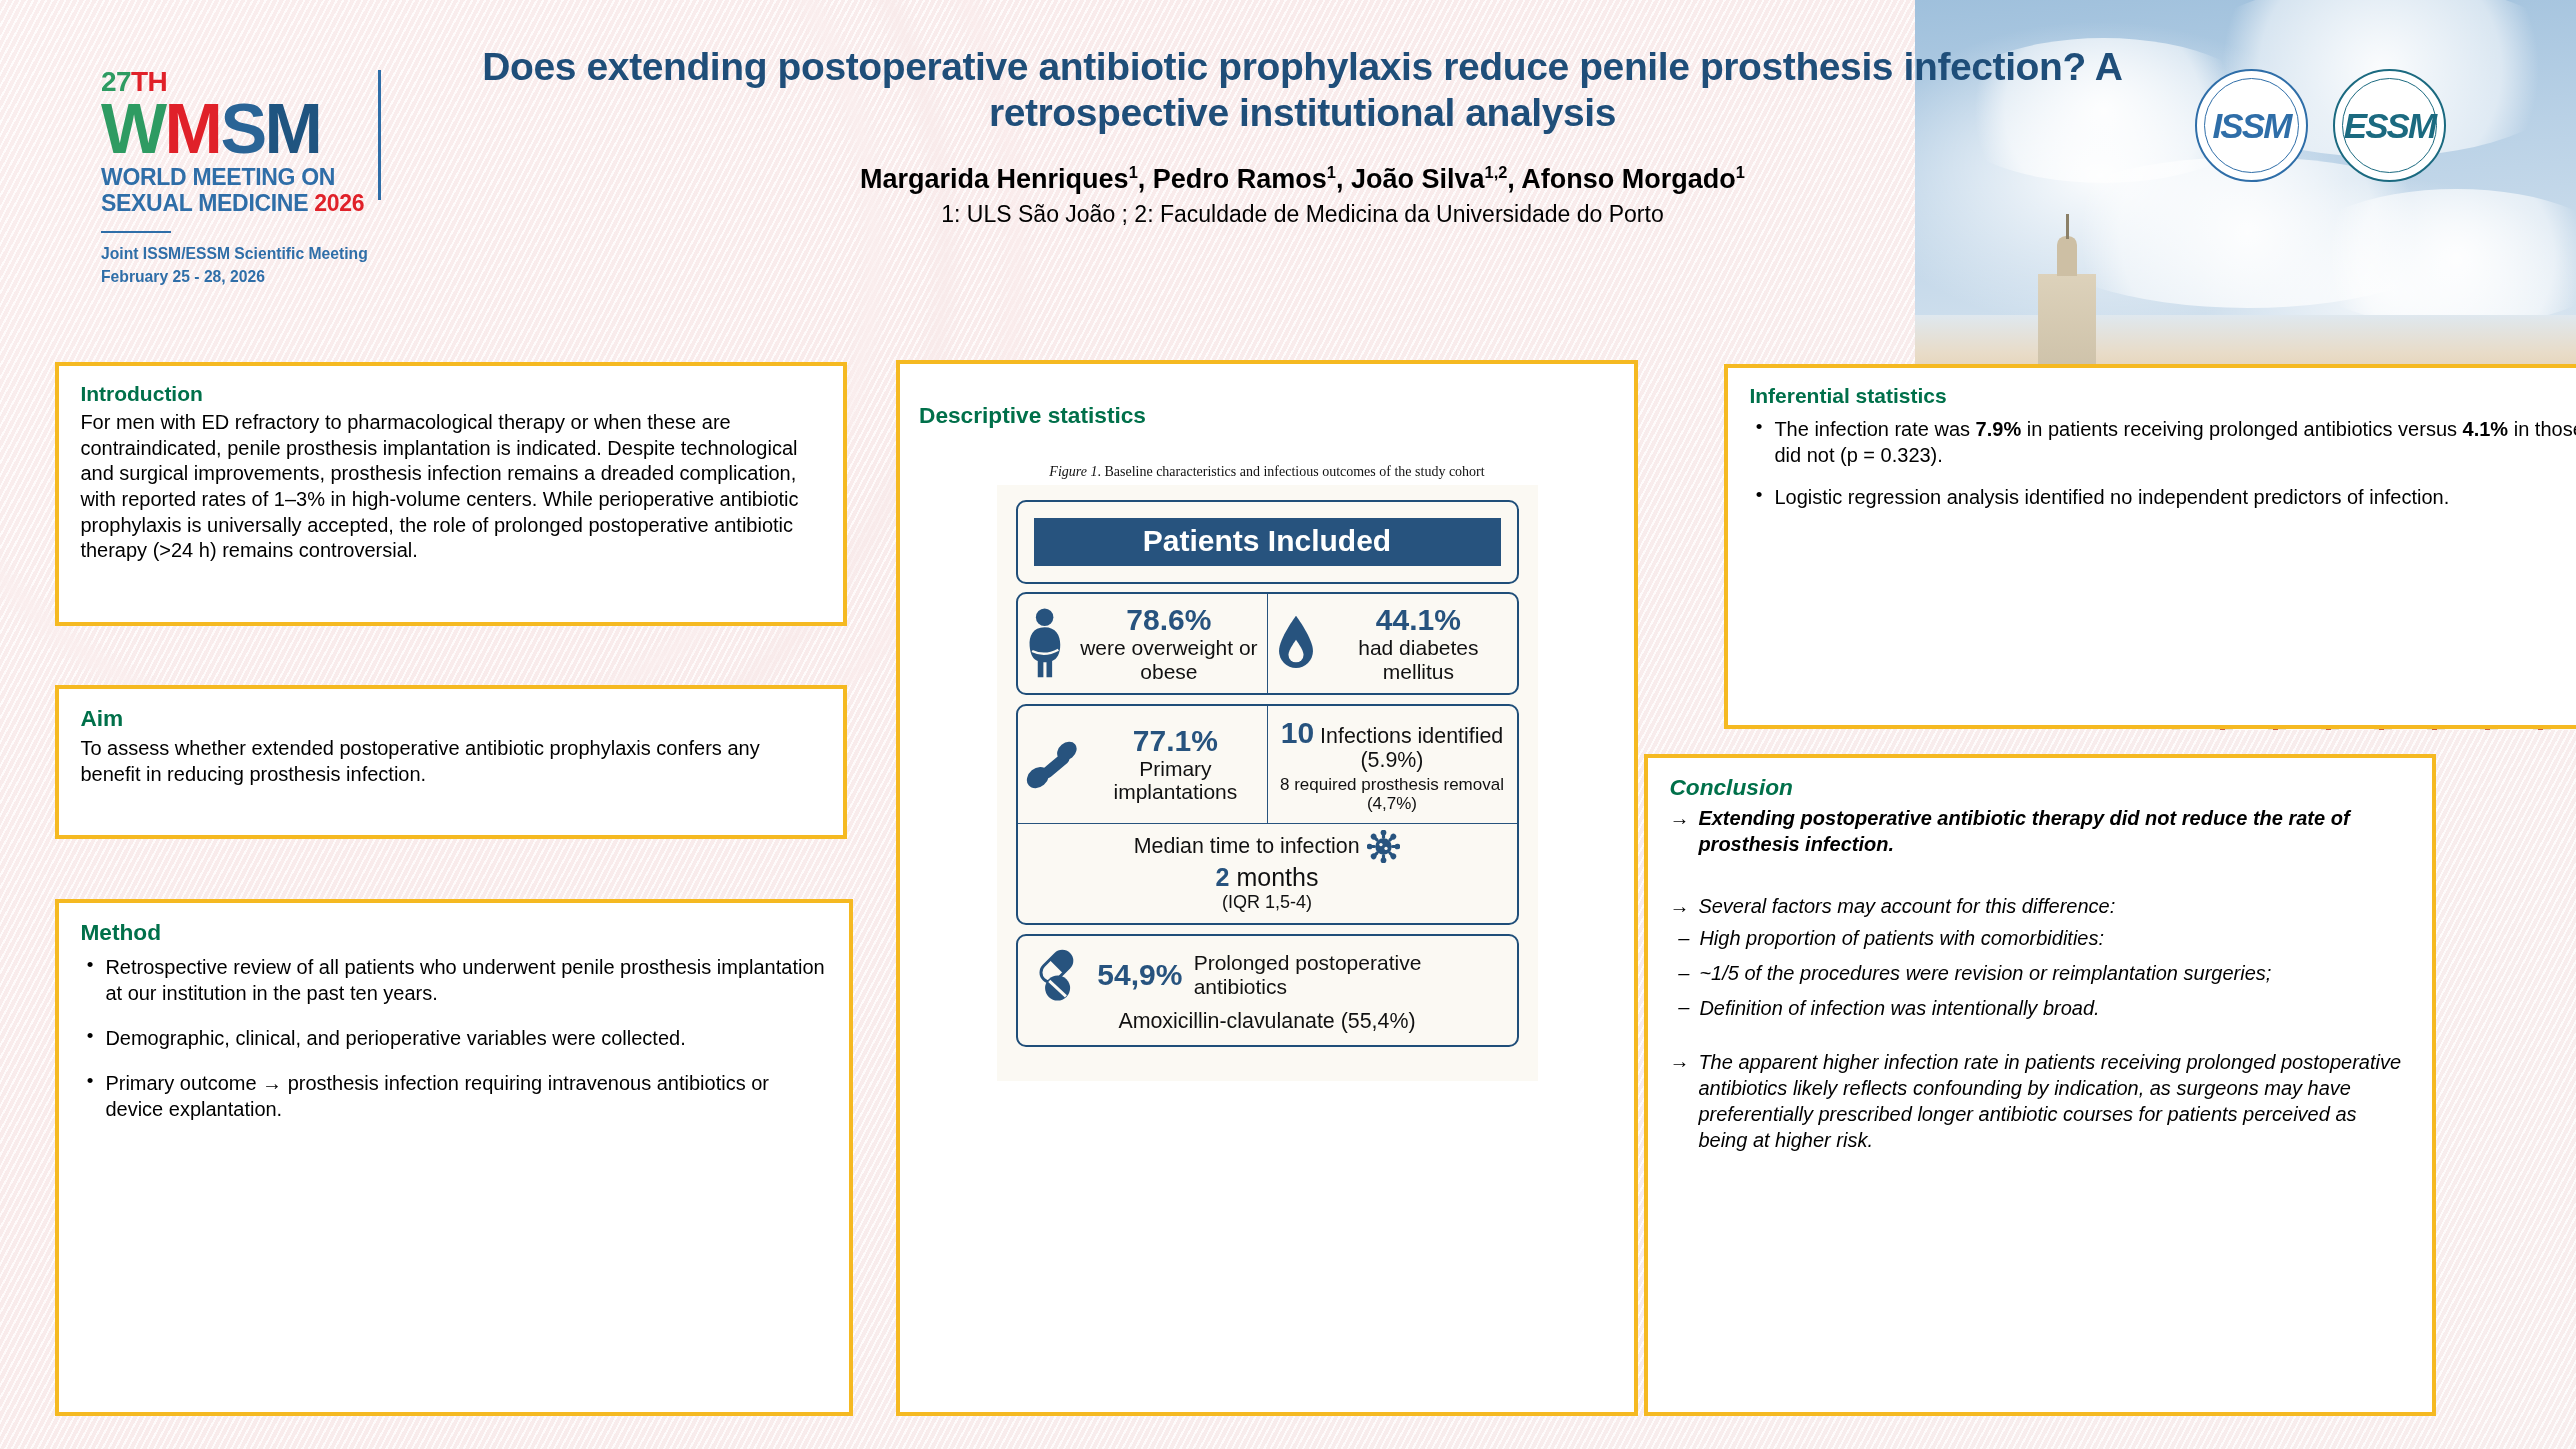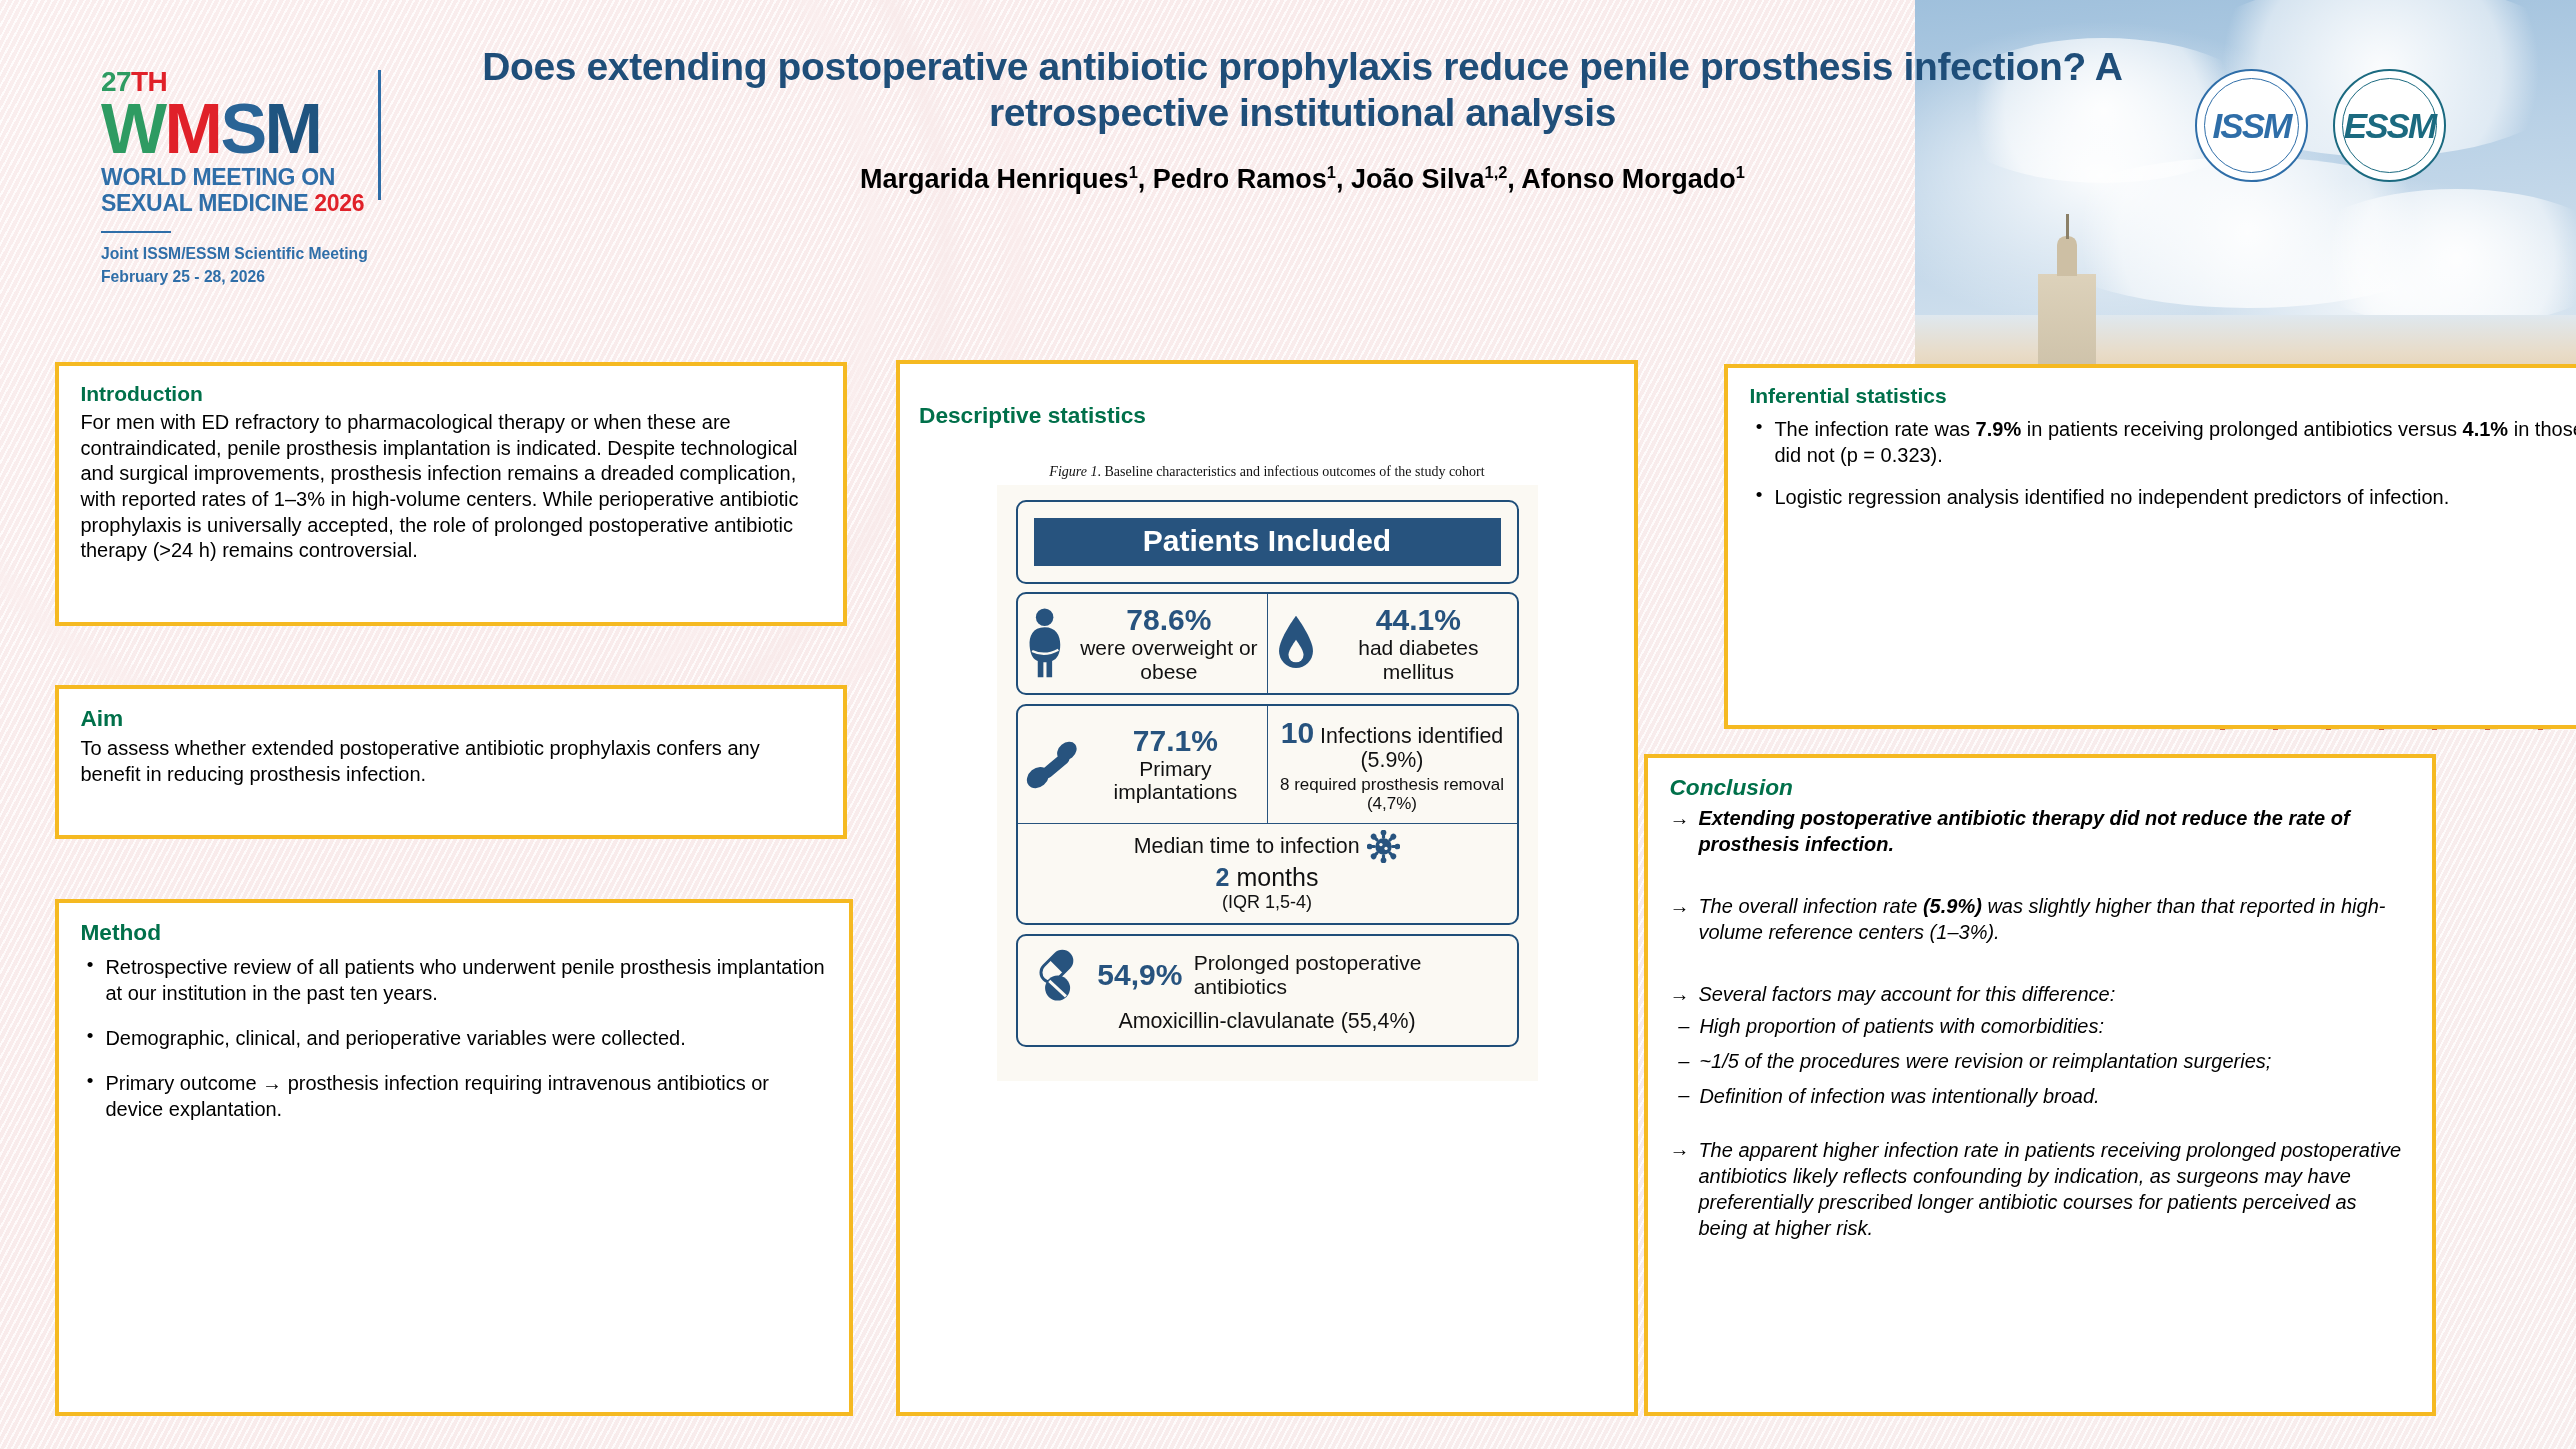--- a/index.html
+++ b/index.html
@@ -240,20 +240,21 @@
     </div>
     <div class="logo-rule"></div>
     <div class="logo-meet">Joint ISSM/ESSM Scientific Meeting</div>
     <div class="logo-meet">February 25 - 28, 2026</div>
   </div>
   <div class="logo-divider"></div>
 
   <div id="title-wrap">
     <div id="poster-title">Does extending postoperative antibiotic prophylaxis reduce penile prosthesis infection? A retrospective institutional analysis</div>
     <div id="authors">Margarida Henriques<sup>1</sup>, Pedro Ramos<sup>1</sup>, João Silva<sup>1,2</sup>, Afonso Morgado<sup>1</sup></div>
+    <div id="affil">1: ULS São João ; 2: Faculdade de Medicina da Universidade do Porto</div>
   </div>
 
   <div class="seal" id="seal-issm" style="color:#2f6ea8">
     <div class="seal-inner">
       <span class="seal-mono">ISSM</span>
     </div>
   </div>
   <div class="seal" id="seal-essm" style="color:#1b6a80">
     <div class="seal-inner">
       <span class="seal-mono">ESSM</span>
@@ -395,21 +396,20 @@
     <ul class="bullets" id="infer-list">
         <li style="margin-bottom: 16.4px;">The infection rate was <b>7.9%</b> in patients receiving prolonged antibiotics versus <b>4.1%</b> in those who did not (p = 0.323).</li>
         <li style="margin-bottom: 16.4px;">Logistic regression analysis identified no independent predictors of infection.</li>
       </ul>
   </div>
 
   <div class="box" id="box-concl">
     <div class="h2 lg">Conclusion</div>
     <ul class="arrows" id="concl-list">
         <li style="margin-bottom: 36px;"><b>Extending postoperative antibiotic therapy did not reduce the rate of prosthesis infection.</b></li>
-        <li style="margin-bottom: 36px;">The overall infection rate <b>(5.9%)</b> was slightly higher than that reported in high-volume reference centers (1–3%).</li>
         <li style="margin-bottom: 6.3px;">Several factors may account for this difference:</li>
         <ul class="dashes" style="margin-bottom: 28px;">
           <li>High proportion of patients with comorbidities:</li>
           <li>~1/5 of the procedures were revision or reimplantation surgeries;</li>
           <li>Definition of infection was intentionally broad.</li>
         </ul>
         <li style="margin-bottom: 0px;">The apparent higher infection rate in patients receiving prolonged postoperative antibiotics likely reflects confounding by indication, as surgeons may have preferentially prescribed longer antibiotic courses for patients perceived as being at higher risk.</li>
       </ul>
   </div>
 

